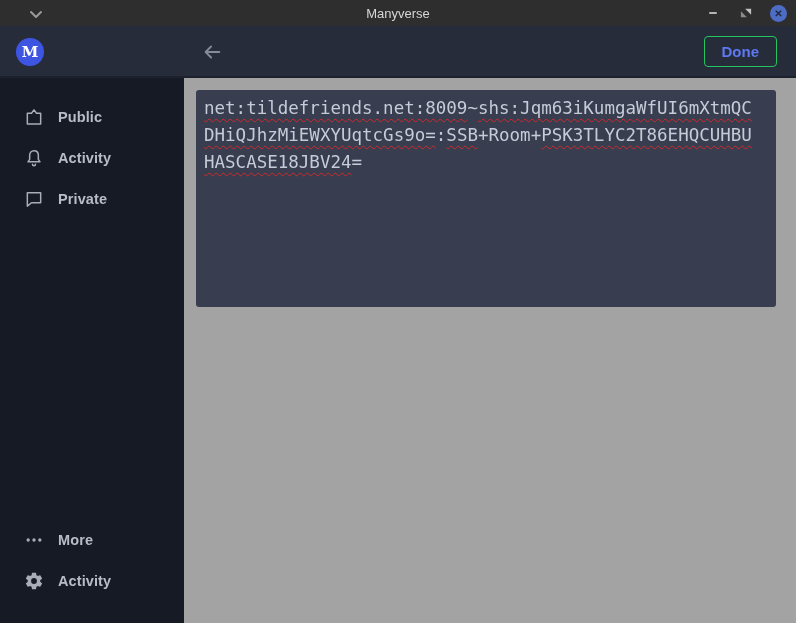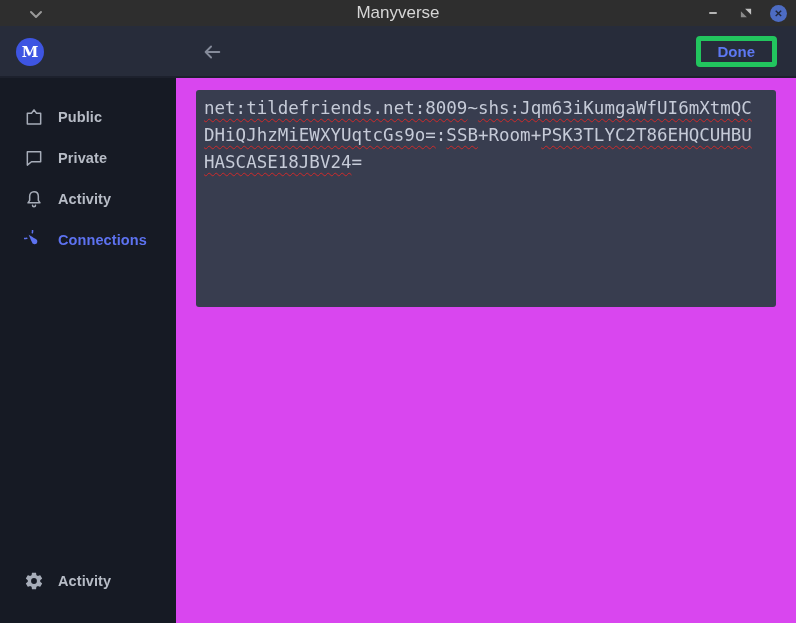--- a/index.html
+++ b/index.html
@@ -2,54 +2,54 @@
 <html><head>
 <meta charset="utf-8">
 <style>
   * { margin:0; padding:0; box-sizing:border-box; }
   html,body { width:796px; height:623px; overflow:hidden; }
   body { font-family:"Liberation Sans", sans-serif; background:#262a38; }
 
   
   .titlebar { position:relative; height:26px; background:#2e2e2e; display:flex; align-items:center; }
   .tb-menu { position:absolute; left:28px; top:7px; width:16px; height:12px; cursor:default; }
-  .tb-title { flex:1; text-align:center; color:#d6d6d6; font-size:17px; }
+  .tb-title { flex:1; text-align:center; color:#d6d6d6; font-size:13px; }
   .tb-controls { position:absolute; right:9px; top:0; height:26px; display:flex; align-items:center; gap:15px; }
   .tb-btn { width:18px; height:18px; display:flex; align-items:center; justify-content:center; color:#bdbdbd; font-size:13px; }
   .tb-min-glyph { width:8px; height:2px; background:#b5b5b5; border-radius:1px; }
   .tb-close { width:17px; height:17px; border-radius:50%; background:#4d6cc3; display:flex; align-items:center; justify-content:center; color:#20273a; font-size:10px; font-weight:bold; }
 
   
   .header { position:relative; height:52px; background:#272c3a; border-bottom:2px solid #1d212d; }
   .logo { position:absolute; left:16px; top:12px; width:28px; height:28px; border-radius:50%; background:#3e55e2;
           color:#fff; font-family:"DejaVu Serif", serif; font-weight:bold; font-size:15px;
           display:flex; align-items:center; justify-content:center; }
   .back-btn { position:absolute; left:200px; top:14px; width:24px; height:24px; display:flex; align-items:center; justify-content:center; cursor:pointer; }
   .done-btn { position:absolute; right:19px; top:10px; height:31px; padding:0 17px; background:transparent;
-              border:5px solid #22c55e; border-radius:4px; color:#5d78f2; font-size:15px; font-weight:bold;
+              border:1px solid #22c55e; border-radius:4px; color:#5d78f2; font-size:15px; font-weight:bold;
               font-family:"Liberation Sans", sans-serif; cursor:pointer; }
 
   
   .app-body { display:flex; height:545px; }
 
   
   .sidebar { width:184px; background:#161a24; display:flex; flex-direction:column; justify-content:space-between;
              padding:18px 0 22px 0;gap:9px; }
   .side-item { display:flex; align-items:center; height:41px; padding-left:24px; cursor:pointer; }
   .side-item .icn { width:20px; height:20px; margin-right:14px; flex:0 0 20px; }
   .side-item .lbl { color:#b7bcc6; font-size:14.5px; font-weight:bold; letter-spacing:.1px; }
   .side-item.active .lbl { color:#5d72f0; }
   .icn svg { width:20px; height:20px; display:block; }
   .stroke-i { fill:none; stroke:#a7adb9; stroke-width:1.8; stroke-linejoin:round; stroke-linecap:round; }
   .fill-i  { fill:#a7adb9; }
   .active .stroke-i { stroke:#5d72f0; }
   .active .fill-i { fill:#5d72f0; }
 
   
-  .content { flex:1; background:#d946ef; padding:12px 20px 0 20px; }
+  .content { flex:1; background:#a3a3a3; padding:12px 20px 0 12px; }
   .invite-box { width:580px; height:217px; background:#383d4f; border-radius:3px; padding:5px 8px;
                 font-family:"DejaVu Sans Mono", monospace; font-size:17.5px; line-height:27px;
                 color:#c6cbd8; cursor:text; overflow:hidden; white-space:pre; }
   .invite-box .seg-miss { text-decoration:underline; text-decoration-style:wavy;
                           text-decoration-color:#cf2a2a; text-decoration-thickness:1px; text-underline-offset:4px; }
 </style>
 </head>
 <body>
 
 <div class="titlebar">
@@ -93,46 +93,47 @@
         <span class="icn">
           <svg viewBox="0 0 24 24">
               <path class="stroke-i" d="M4 7.5 H9 L12 3.5 L15 7.5 H20 V20.5 H4 Z"></path>
             </svg>
         </span>
         <span class="lbl">Public</span>
       </div>
       <div class="side-item">
         <span class="icn">
           <svg viewBox="0 0 24 24">
-              <path class="stroke-i" d="M4 4.5 H20 V16.5 H9 L4 20.5 Z"></path>
-            </svg>
-        </span>
-        <span class="lbl">Private</span>
-      </div>
-      <div class="side-item">
-        <span class="icn">
-          <svg viewBox="0 0 24 24">
             <path class="stroke-i" d="M12 3.2 C8.9 3.2 6.8 5.6 6.8 8.8 V13.6 L4.8 16.6 H19.2 L17.2 13.6 V8.8 C17.2 5.6 15.1 3.2 12 3.2 Z"></path>
             <path class="stroke-i" d="M10.2 19.4 a1.8 1.8 0 0 0 3.6 0"></path>
           </svg>
         </span>
         <span class="lbl">Activity</span>
       </div>
-      <div class="side-item active">
+      <div class="side-item">
         <span class="icn">
           <svg viewBox="0 0 24 24">
-            <path class="stroke-i" d="M10 3.3 A9 9 0 1 0 3.3 10" stroke-width="2"></path>
-            <path class="fill-i" d="M5.6 5.6 C8.2 7.2 11.5 9 13.7 10.6 A3.4 3.4 0 1 1 9.3 14.2 C8.2 11.6 6.7 8.3 5.6 5.6 Z"></path>
-          </svg>
+              <path class="stroke-i" d="M4 4.5 H20 V16.5 H9 L4 20.5 Z"></path>
+            </svg>
         </span>
-        <span class="lbl">Connections</span>
+        <span class="lbl">Private</span>
       </div>
     </div>
 
     <div>
+      <div class="side-item">
+        <span class="icn">
+          <svg viewBox="0 0 24 24">
+            <circle class="fill-i" cx="5" cy="12" r="2"></circle>
+              <circle class="fill-i" cx="12" cy="12" r="2"></circle>
+              <circle class="fill-i" cx="19" cy="12" r="2"></circle>
+          </svg>
+        </span>
+        <span class="lbl">More</span>
+      </div>
       <div class="side-item">
         <span class="icn">
           <svg viewBox="0 0 24 24">
               <path class="fill-i" d="M12,15.5A3.5,3.5 0 0,1 8.5,12A3.5,3.5 0 0,1 12,8.5A3.5,3.5 0 0,1 15.5,12A3.5,3.5 0 0,1 12,15.5M19.43,12.97C19.47,12.65 19.5,12.33 19.5,12C19.5,11.67 19.47,11.34 19.43,11L21.54,9.37C21.73,9.22 21.78,8.95 21.66,8.73L19.66,5.27C19.54,5.05 19.27,4.96 19.05,5.05L16.56,6.05C16.04,5.66 15.5,5.32 14.87,5.07L14.5,2.42C14.46,2.18 14.25,2 14,2H10C9.75,2 9.54,2.18 9.5,2.42L9.13,5.07C8.5,5.32 7.96,5.66 7.44,6.05L4.95,5.05C4.73,4.96 4.46,5.05 4.34,5.27L2.34,8.73C2.21,8.95 2.27,9.22 2.46,9.37L4.57,11C4.53,11.34 4.5,11.67 4.5,12C4.5,12.33 4.53,12.65 4.57,12.97L2.46,14.63C2.27,14.78 2.21,15.05 2.34,15.27L4.34,18.73C4.46,18.95 4.73,19.03 4.95,18.95L7.44,17.94C7.96,18.34 8.5,18.68 9.13,18.93L9.5,21.58C9.54,21.82 9.75,22 10,22H14C14.25,22 14.46,21.82 14.5,21.58L14.87,18.93C15.5,18.67 16.04,18.34 16.56,17.94L19.05,18.95C19.27,19.03 19.54,18.95 19.66,18.73L21.66,15.27C21.78,15.05 21.73,14.78 21.54,14.63L19.43,12.97Z"></path>
             </svg>
         </span>
         <span class="lbl">Activity</span>
       </div>
     </div>
   </div>

